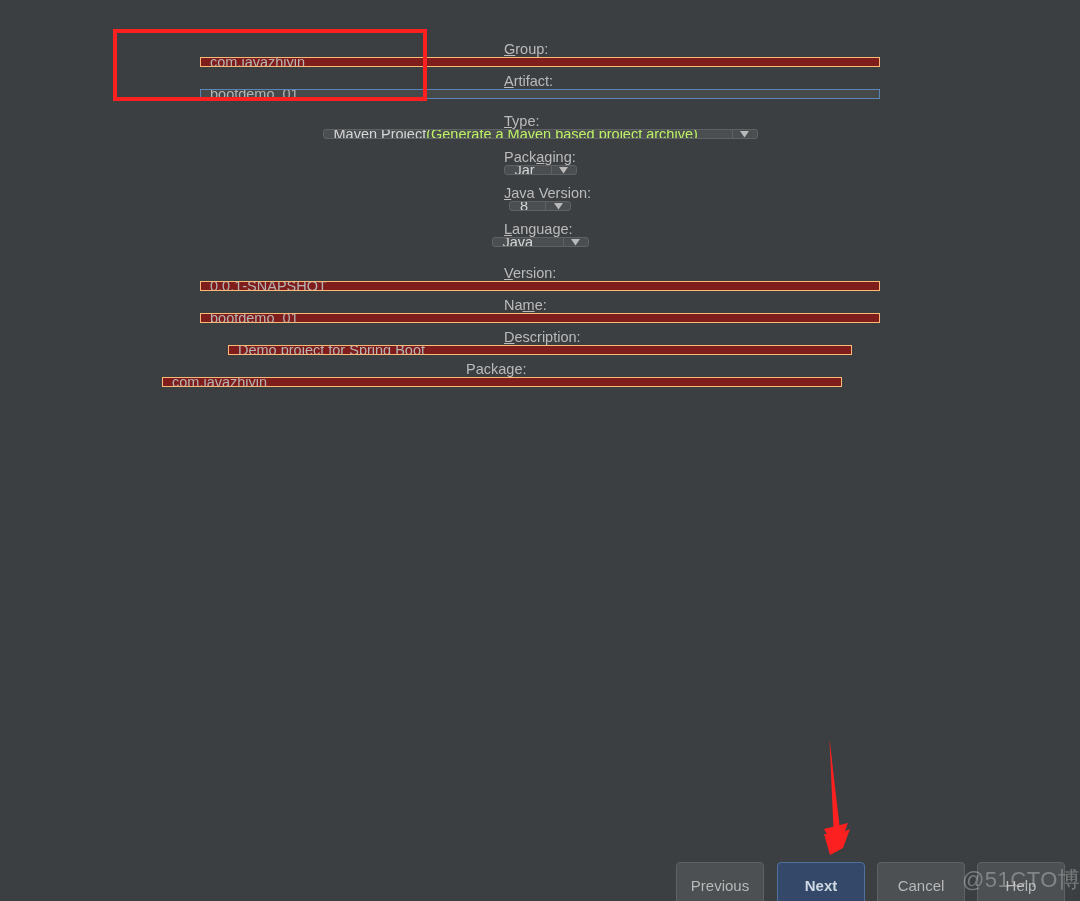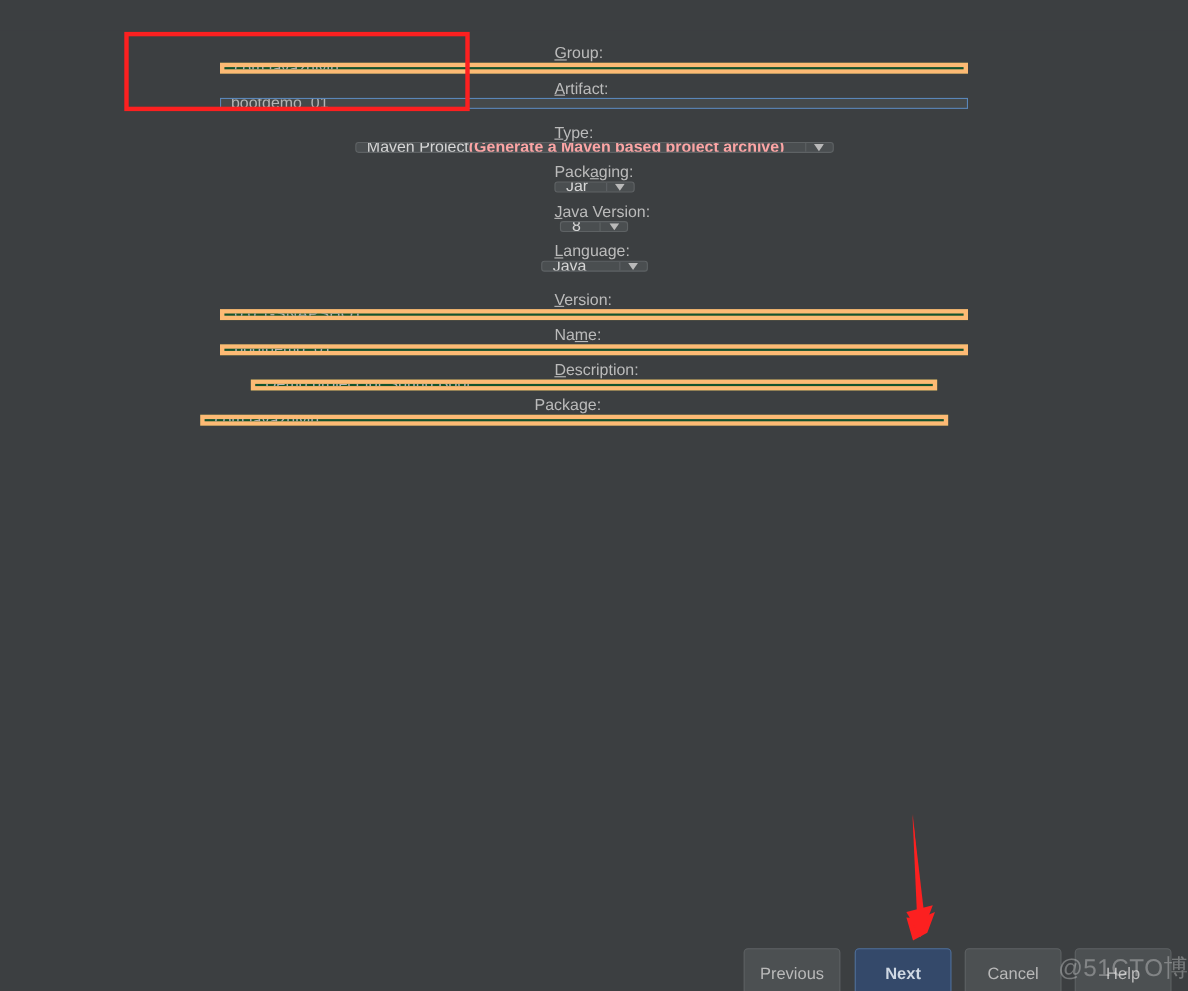--- a/index.html
+++ b/index.html
@@ -79,22 +79,22 @@
     box-sizing: border-box;
     font-size: 14.5px;
     color: #bbbbbb;
     white-space: nowrap;
   }
   .row-label u { text-decoration: underline; }
 
   .field {
     box-sizing: border-box;
     height: 26px;
-    background: #14532d;
-    border: 4px solid #fdba74;
+    background: #7f1d1d;
+    border: 1px solid #fdba74;
     display: flex;
     align-items: center;
     padding-left: 9px;
     font-size: 14.5px;
     color: #b4b4b4;
     white-space: nowrap;
     overflow: hidden;
   }
   .field.focused {
     border: 1px solid #5a86b8;
@@ -114,21 +114,21 @@
   }
   .combo-value {
     display: flex;
     align-items: center;
     padding: 0 10px;
     font-size: 14.5px;
     color: #d6d6d6;
     white-space: nowrap;
     flex: 1 1 auto;
   }
-  .combo-value .dim { color: #fca5a5; font-weight: bold; }
+  .combo-value .dim { color: #bef264; }
   .combo-arrow {
     width: 24px;
     border-left: 1px solid #5e6264;
     display: flex;
     align-items: center;
     justify-content: center;
     flex: none;
   }
   .combo-arrow svg { display: block; }
 
@@ -271,21 +271,21 @@
       </div>
     </div>
 
     <div class="row" style="top:301px; width:1080px;">
       <div class="row-label"><u>D</u><span>escription:</span></div>
       <div class="field" style="width:624px;">
         <span>Demo project for Spring Boot</span>
       </div>
     </div>
 
-    <div class="row" style="top:333px; width:1004px;padding-left:20px;">
+    <div class="row" style="top:333px; width:1004px;">
       <div class="row-label"><span>Pack</span><span>age:</span></div>
       <div class="field" style="width:680px;">
         <span>com.javazhiyin</span>
       </div>
     </div>
 
     <div class="buttons">
       <div class="btn" style="left:676px; top:0; width:88px;">Previous</div>
       <div class="btn primary" style="left:777px; top:0; width:88px;">Next</div>
       <div class="btn" style="left:877px; top:0; width:88px;">Cancel</div>

